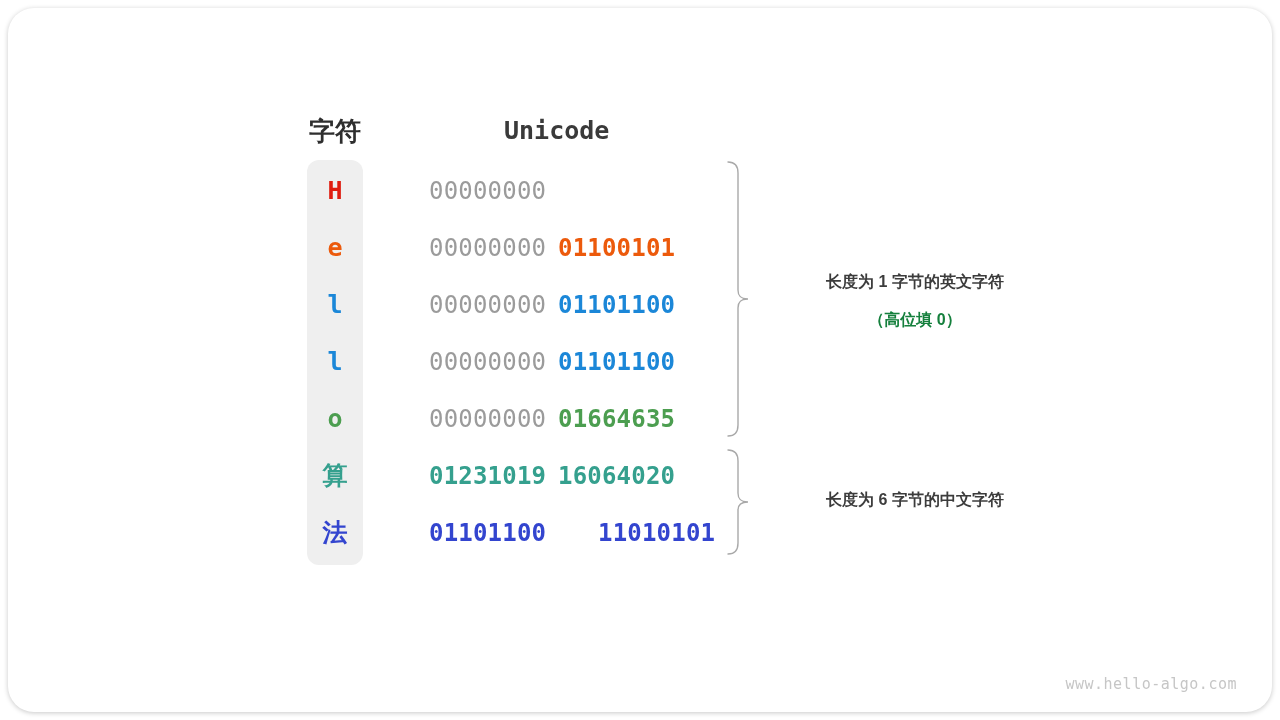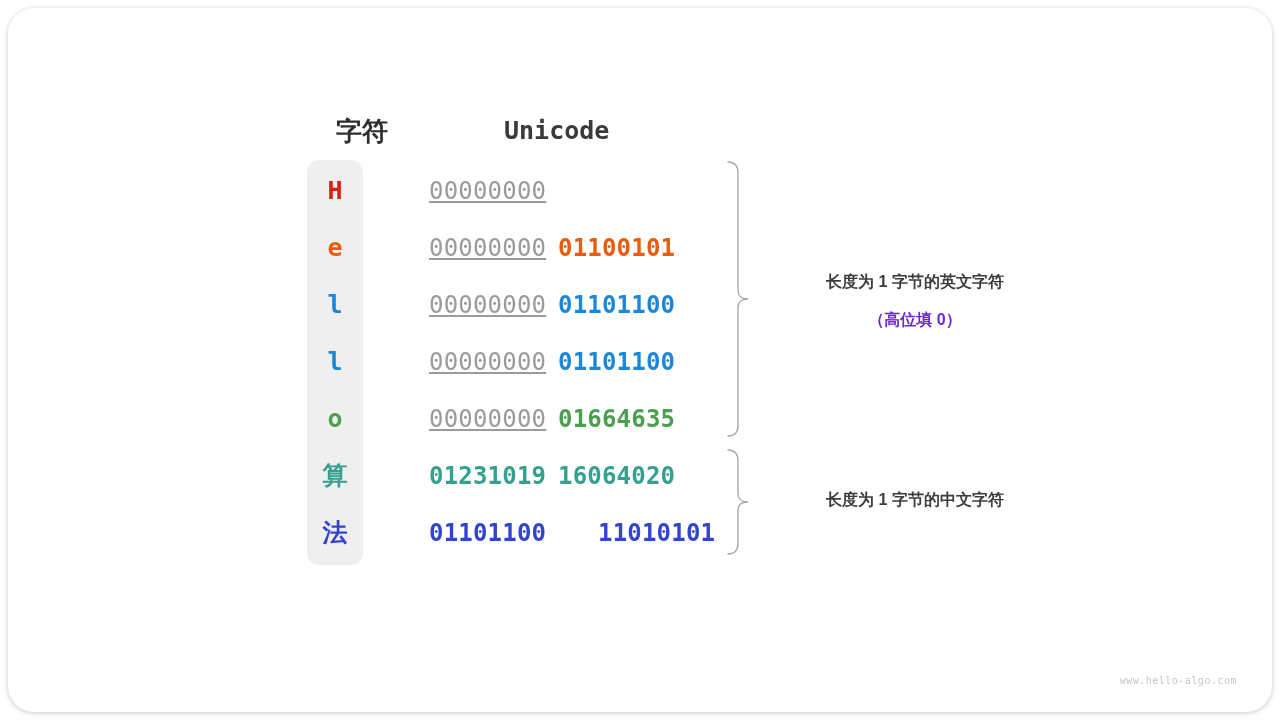--- a/index.html
+++ b/index.html
@@ -31,47 +31,47 @@
     position: absolute; left: 307px; width: 56px; text-align: center;
     font-size: 25px; font-weight: 700;
     font-family: "DejaVu Sans Mono", monospace;
   }
   .byte {
     position: absolute; font-family: "DejaVu Sans Mono", monospace;
     font-size: 24px; letter-spacing: 0.2px;
   }
   .byte.high { left: 429px; }
   .byte.low  { left: 558px; }
-  .byte.dim  { font-weight: 500; text-decoration: underline; }
+  .byte.dim  { font-weight: 500; }
   .byte.strong { font-weight: 800; }
 
   .brace { position: absolute; overflow: visible; }
   .brace path { fill: none; stroke: currentColor; stroke-width: 1.4; stroke-linecap: round; }
   .brace-1 { left: 727px; top: 161px; }
   .brace-2 { left: 727px; top: 449px; }
 
   .anno { position: absolute; left: 755px; width: 320px; text-align: center;
           font-size: 16px; line-height: 38px; font-weight: 600; }
   .anno-1 { top: 263px; }
   .anno-2 { top: 481px; }
   .anno-sub { font-weight: 700; }
 
   .watermark {
     position: absolute; right: 43px; top: 675px;
-    font-family: "DejaVu Sans Mono", monospace; font-size: 10px; letter-spacing: 0.5px;
+    font-family: "DejaVu Sans Mono", monospace; font-size: 15px; letter-spacing: 0.5px;
   }
 </style>
 </head>
 <body>
 
 <div class="card"></div>
 
 <div class="layer">
 
-  <div class="hdr char-hdr" style="color: rgb(46, 46, 46); margin-left: 27px;">字符</div>
+  <div class="hdr char-hdr" style="color: rgb(46, 46, 46);">字符</div>
   <div class="hdr uni-hdr" style="color: rgb(58, 58, 58);">Unicode</div>
 
   <div class="char-col-bg" style="background-color: rgb(239, 239, 239);"></div>
 
   <div class="row" style="top:174px">
     <span class="char-cell" style="color: rgb(223, 29, 16);">H</span>
     <span class="byte high dim" style="color: rgb(155, 155, 155);">00000000</span>
   </div>
 
   <div class="row" style="top:231px">
@@ -113,22 +113,22 @@
   <svg class="brace brace-1" width="22" height="276" viewBox="0 0 22 276" style="color: rgb(169, 169, 169);">
     <path d="M1,1 C7.5,1 11,4.5 11,12 L11,129 C11,134.5 13,138 21,138 C13,138 11,141.5 11,147 L11,264 C11,271.5 7.5,275 1,275"></path>
   </svg>
 
   <svg class="brace brace-2" width="22" height="106" viewBox="0 0 22 106" style="color: rgb(169, 169, 169);">
     <path d="M1,1 C7.5,1 11,4.5 11,12 L11,44 C11,49.5 13,53 21,53 C13,53 11,56.5 11,61 L11,94 C11,101.5 7.5,105 1,105"></path>
   </svg>
 
   <div class="anno anno-1">
     <div style="color: rgb(60, 60, 60);">长度为 1 字节的英文字符</div>
-    <div class="anno-sub" style="color: #6d28d9; text-align: center;">（高位填 0）</div>
+    <div class="anno-sub" style="color: #15803d; text-align: center;">（高位填 0）</div>
   </div>
 
   <div class="anno anno-2">
-    <div style="color: rgb(60, 60, 60);">长度为 1 字节的中文字符</div>
+    <div style="color: rgb(60, 60, 60);">长度为 6 字节的中文字符</div>
   </div>
 
   <div class="watermark" style="color: rgb(198, 198, 198);">www.hello-algo.com</div>
 
 </div>
 
 </body></html>

